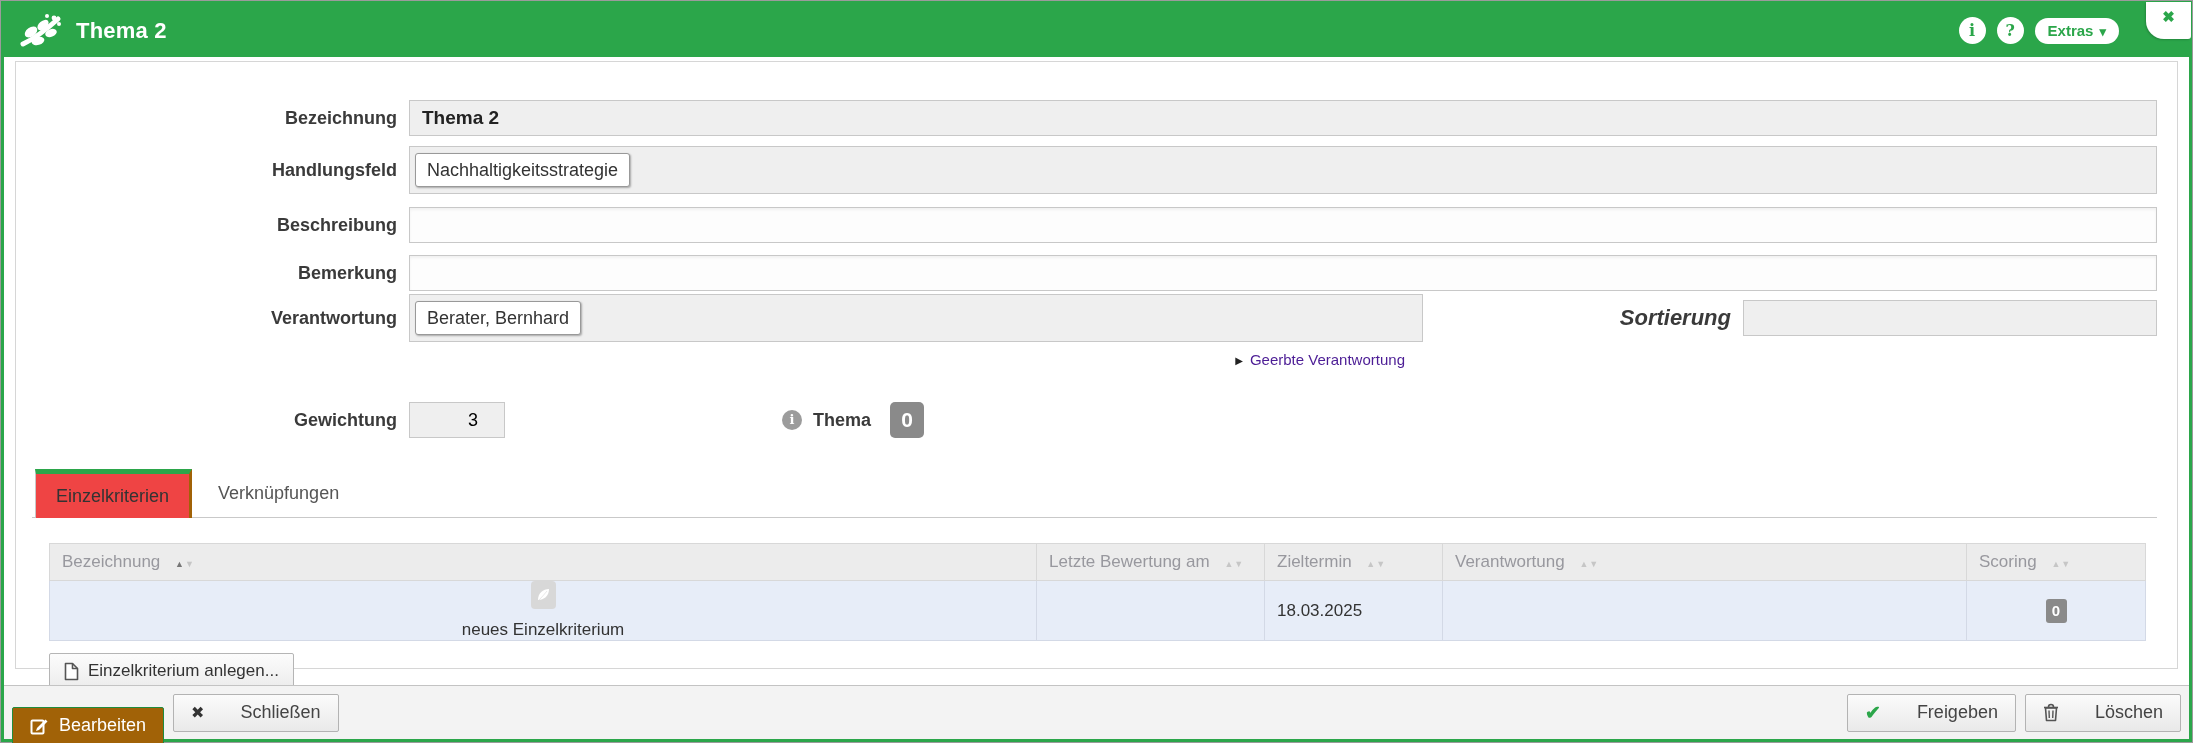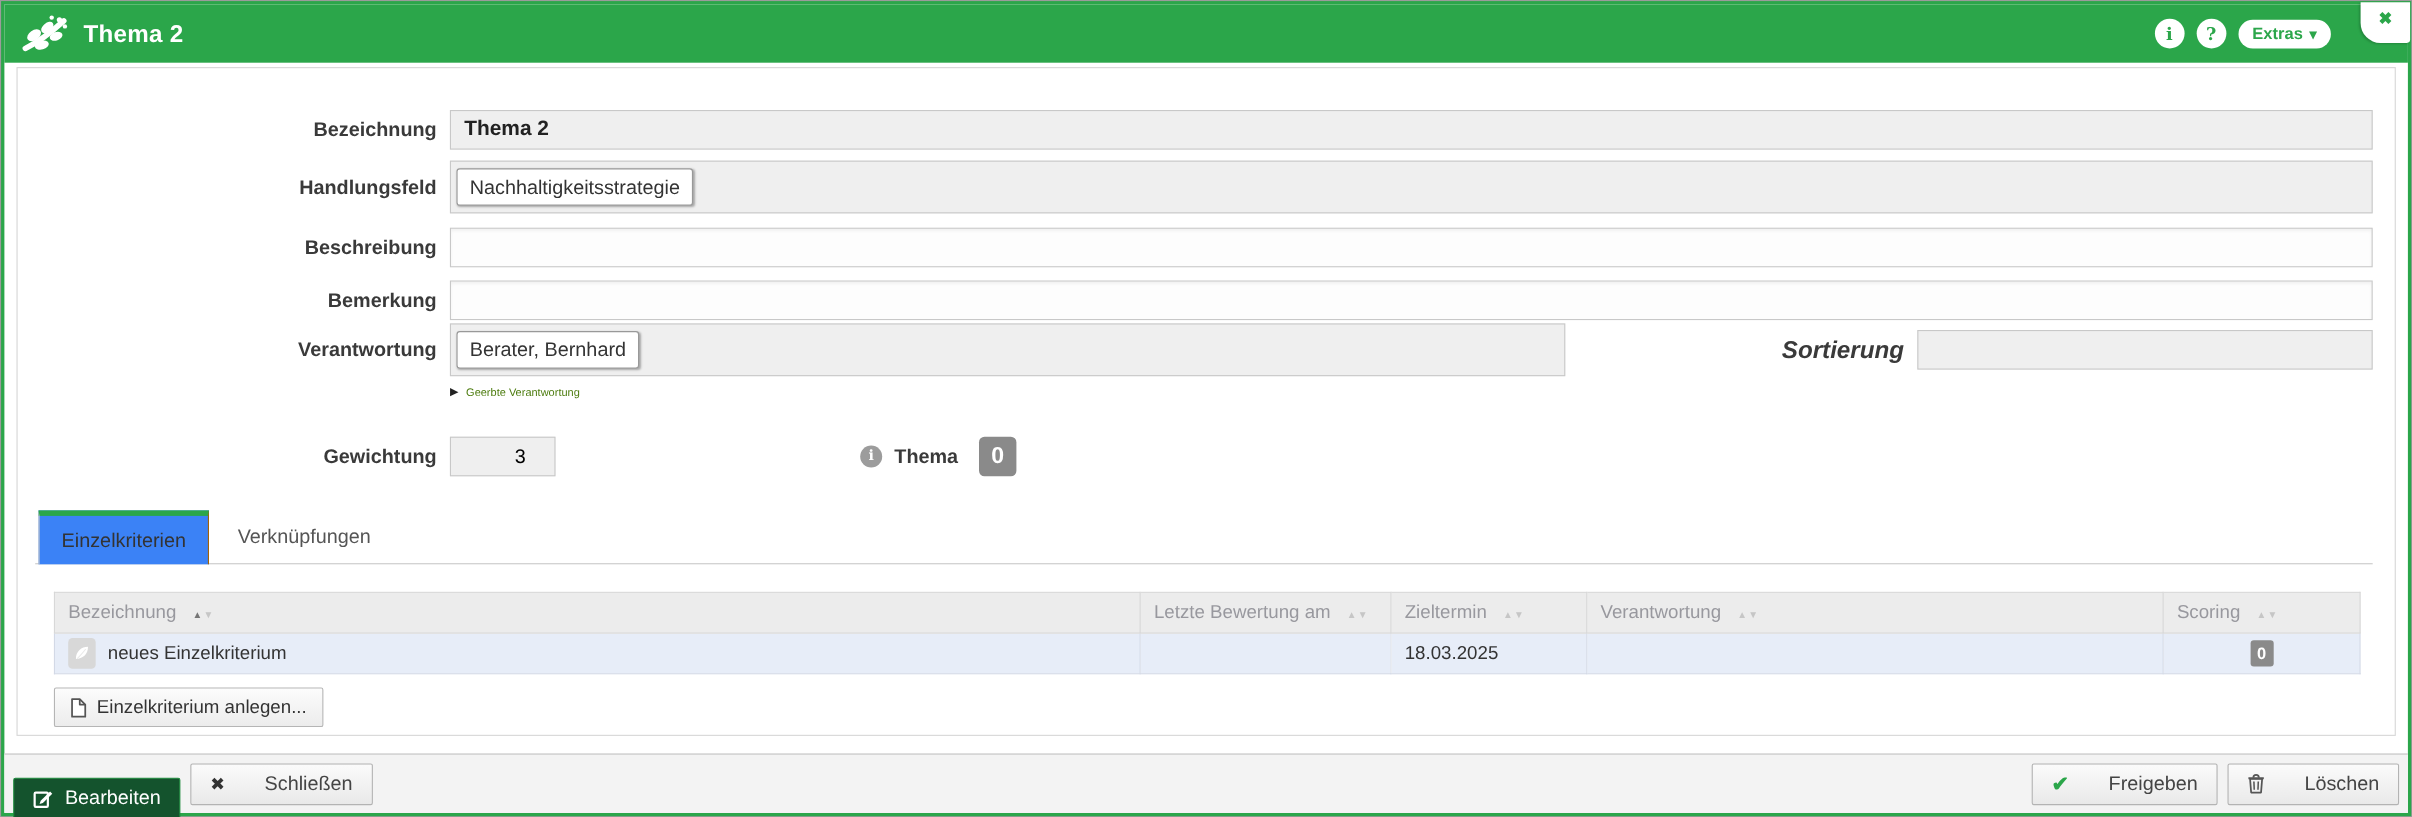--- a/index.html
+++ b/index.html
@@ -54,72 +54,72 @@
   .row-handlungsfeld{ margin-bottom:13px; }
   .row-beschreibung { margin-bottom:12px; }
   .row-bemerkung    { margin-bottom:3px; }
 
   .verantwortung-field { width:1014px; flex:none; }
   .sortierung-label { flex:1; text-align:right; padding-right:12px; font-size:22px; font-weight:bold; color:#3a3a3a;font-style:italic; }
   .sortierung-input { width:414px; flex:none; background:#efefef; border:1px solid #c8c8c8; height:36px;
                       padding:0 10px; font-size:18px; font-family:"Liberation Sans", sans-serif; }
 
   .inherited-row { margin-top:9px; }
-  .inherited-link { width:1014px; padding-right:18px; font-size:10px; color:#4d7c0f;
+  .inherited-link { width:1014px; text-align:right; padding-right:18px; font-size:15px; color:#4c1d95;
                     cursor:pointer; }
   .caret-right-icon::before { content:"▶"; font-size:10px; color:#222; margin-right:7px; position:relative; top:-1px; }
 
   .row-gewichtung { margin-top:34px; }
   .gewichtung-input { width:96px; flex:none; background:#efefef; border:1px solid #c8c8c8; height:36px;
                       text-align:right; padding-right:26px; font-size:18px; font-family:"Liberation Sans", sans-serif; }
   .score-group { display:flex; align-items:center; margin-left:277px; gap:11px; }
   .info-dot { width:20px; height:20px; border-radius:50%; background:#9c9c9c; color:#fff; text-align:center;
               line-height:20px; font-family:"DejaVu Serif", serif; font-weight:bold; font-size:13px; flex:none; }
   .score-label { font-size:18px; font-weight:bold; color:#3a3a3a; }
   .score-badge { min-width:34px; height:36px; background:#8a8a8a; border-radius:5px; color:#fff;
                  font-size:21px; font-weight:bold; display:flex; align-items:center; justify-content:center;
                  margin-left:8px; padding:0 6px; }
 
   
   .tabstrip { display:flex; margin-top:31px; border-bottom:1px solid #c9c9c9; height:49px; padding-left:3px; }
   .tab { display:flex; align-items:center; font-size:18px; cursor:pointer; }
-  .tab.active { border-top:5px solid #2ba64a; border-left:1px solid #c9c9c9; border-right:1px solid #a16207;
-                background:#3b82f6; margin-bottom:-1px; padding:0 20px; color:#333;text-align:right; }
+  .tab.active { border-top:5px solid #2ba64a; border-left:1px solid #c9c9c9; border-right:3px solid #a16207;
+                background:#ef4444; margin-bottom:-1px; padding:0 20px; color:#333;text-align:right; }
   .tab.inactive { padding:0 26px; color:#555; }
 
   
   .crit-table { margin:25px 0 0 17px; border-collapse:collapse; table-layout:fixed; width:2096px; }
   .crit-table th { height:37px; background:#ececec; color:#98989e; font-weight:normal; font-size:17px;
                    text-align:left; padding:0 12px; border:1px solid #d8d8d8; cursor:pointer; white-space:nowrap; }
   .crit-table td { height:37px; background:#e7edf8; font-size:17px; color:#333; padding:0 12px;
                    border:1px solid #d3d9e6; border-top:none; white-space:nowrap; overflow:hidden; }
   .sort-icons { display:inline-block; margin-left:10px; font-size:9px; letter-spacing:1px; }
   .sort-up-icon::before { content:"▲"; }
   .sort-down-icon::before { content:"▼"; }
   .sort-active .sort-up-icon::before { color:#767676; }
   .sort-active .sort-down-icon::before { color:#c6c6c6; }
   .sort-idle .sort-up-icon::before, .sort-idle .sort-down-icon::before { color:#c6c6c6; }
-  .row-cell-name { display:flex; align-items:center; gap:11px; }
+  .row-cell-name { display:flex; align-items:center; gap:11px;flex-direction:column; }
   .leaf-doc-icon { width:25px; height:28px; background:#d8d8d8; border-radius:4px; flex:none;
                    display:flex; align-items:center; justify-content:center; }
   .row-score-badge { min-width:21px; height:24px; background:#8a8a8a; border-radius:3px; color:#fff;
                      font-size:15px; font-weight:bold; display:inline-flex; align-items:center;
                      justify-content:center; padding:0 4px; }
   .td-center { text-align:center; }
 
   
   .anlegen-btn { margin:12px 0 0 17px; height:36px; display:inline-flex; align-items:center; gap:9px;
                  padding:0 14px; font-size:17px; color:#333; background:linear-gradient(#fcfcfc,#ececec);
                  border:1px solid #b5b5b5; border-radius:2px; cursor:pointer; }
 
   .footer { margin-top:auto; height:54px; background:#f3f3f3; border-top:1px solid #c3c3c3; flex:none;
             display:flex; align-items:center; padding:0 8px; gap:9px; }
   .btn { height:38px; display:inline-flex; align-items:center; gap:10px; padding:0 17px; font-size:18px;
          border-radius:2px; cursor:pointer; white-space:nowrap; }
-  .btn-green { background:#14532d; border:1px solid #1f8c3e; color:#fff;margin-top:26px; }
+  .btn-green { background:#a16207; border:1px solid #1f8c3e; color:#fff;margin-top:26px; }
   .btn-gray { background:linear-gradient(#fbfbfb,#e9e9e9); border:1px solid #b3b3b3; color:#444;gap:36px; }
   .footer-right { margin-left:auto; display:flex; gap:9px; }
   .xmark-icon::before { content:"✖"; color:#333; font-size:16px; }
   .check-icon::before { content:"✔"; color:#2ba64a; font-size:19px; font-weight:bold; }
 </style>
 </head>
 <body>
 
 <div class="window">
   <div class="window-inner">

